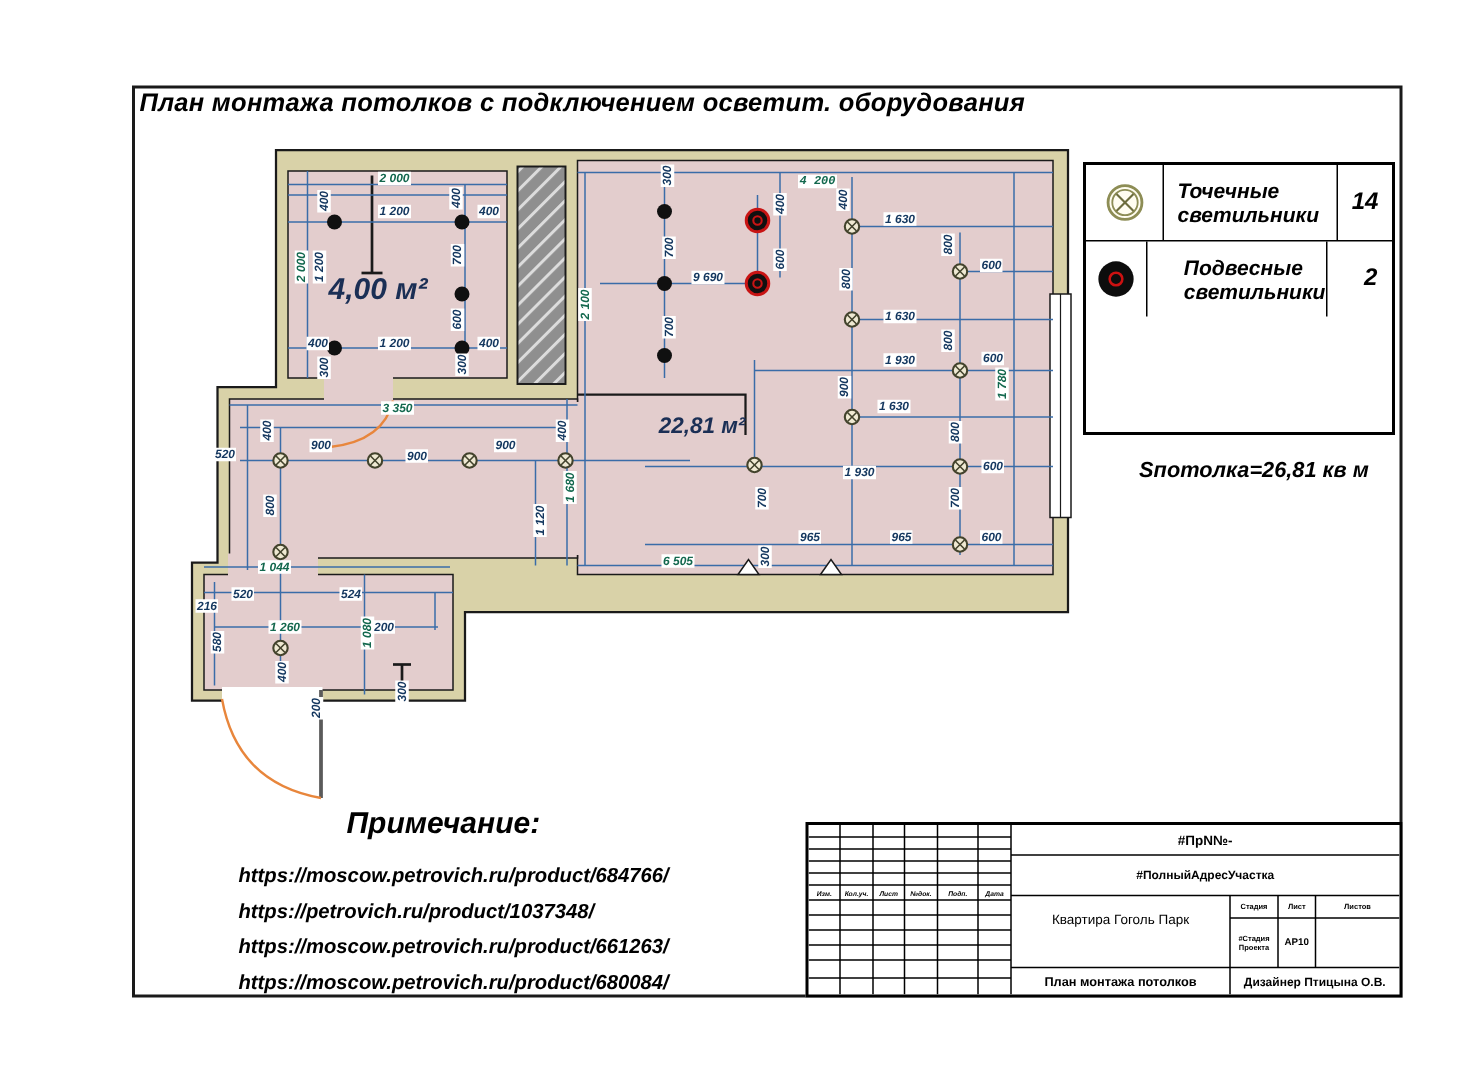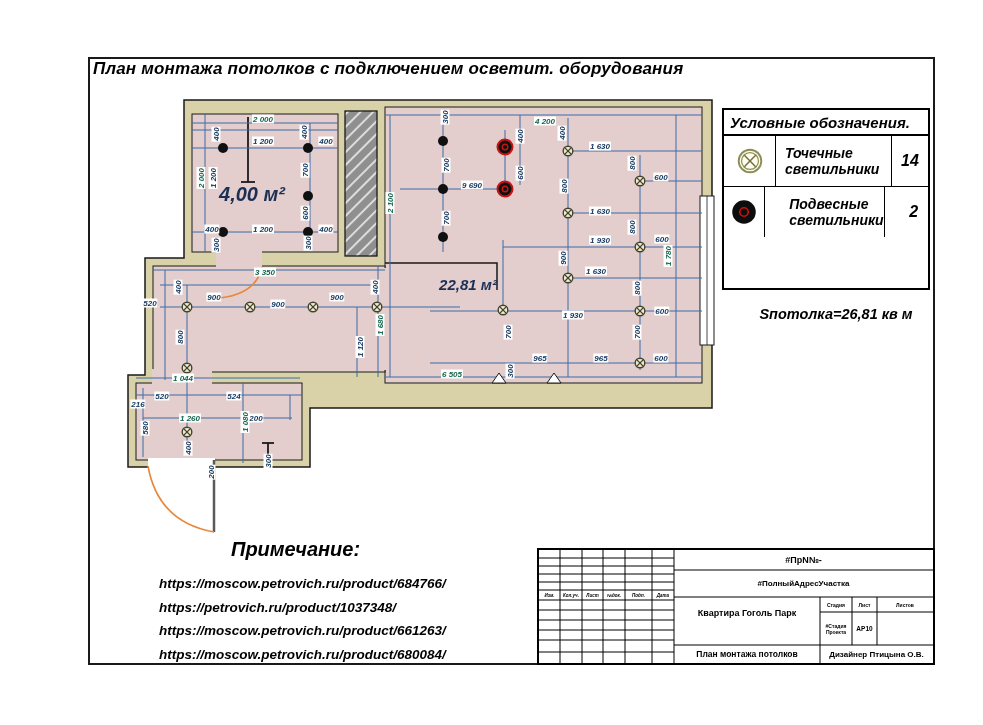--- a/index.html
+++ b/index.html
@@ -46,21 +46,21 @@
   .url { font: italic bold 13.5px "Liberation Sans", sans-serif; line-height: 23.5px; color: #000; }
 
   
   .stamp { position: absolute; left: 537px; top: 548px; width: 398px; height: 117px;
            border: 2px solid #000; background: #fff; }
   .stamp svg { position: absolute; inset: 0; }
   .st { position: absolute; display: flex; align-items: center; justify-content: center;
         text-align: center; font-family: "Liberation Sans", sans-serif; color: #000; }
   .st-doc      { left:135px; top:0;    width:259px; height:20px; font-size:9px;  font-weight:bold; }
   .st-addr     { left:135px; top:20px; width:259px; height:27px; font-size:8px;  font-weight:bold; }
-  .st-project  { left:135px; top:47px; width:146px; height:32px; font-size:9px;  font-weight:bold; }
+  .st-project  { left:135px; top:47px; width:146px; height:32px; font-size:9px;  font-weight:normal; }
   .st-stage-l  { left:281px; top:47px; width:32px;  height:15px; font-size:5px;  font-weight:bold; }
   .st-sheet-l  { left:313px; top:47px; width:25px;  height:15px; font-size:5px;  font-weight:bold; }
   .st-sheets-l { left:338px; top:47px; width:56px;  height:15px; font-size:5px;  font-weight:bold; }
   .st-stage-v  { left:281px; top:62px; width:32px;  height:33px; font-size:5px;  font-weight:bold; line-height:6px; }
   .st-sheet-v  { left:313px; top:62px; width:25px;  height:33px; font-size:6.5px;font-weight:bold; }
   .st-title    { left:135px; top:95px; width:146px; height:18px; font-size:8.5px;font-weight:bold; }
   .st-designer { left:281px; top:95px; width:113px; height:18px; font-size:8px;  font-weight:bold; }
   .st-col { position:absolute; top:40px; height:10px; display:flex; align-items:center;
             justify-content:center; font:italic bold 4.5px "Liberation Sans", sans-serif; }
 </style>
@@ -259,21 +259,21 @@
       <div class="dim dim-navy" style="left: 326px; top: 141px;">400</div>
       <div class="dim dim-green dim-vert" style="left: 201px; top: 178px;">2 000</div>
       <div class="dim dim-navy dim-vert" style="left: 213px; top: 178px;">1 200</div>
       <div class="dim dim-navy dim-vert" style="left: 305px; top: 170px;">700</div>
       <div class="dim dim-navy dim-vert" style="left: 305px; top: 213px;">600</div>
       <div class="dim dim-navy dim-vert" style="left: 308px; top: 243px;">300</div>
       <div class="dim dim-navy" style="left: 212px; top: 229px;">400</div>
       <div class="dim dim-navy" style="left: 263px; top: 229px;">1 200</div>
       <div class="dim dim-navy" style="left: 326px; top: 229px;">400</div>
       <div class="dim dim-navy dim-vert" style="left: 216px; top: 245px;">300</div>
-      <div class="dim dim-green" style="left: 545px; top: 121px;">4 200</div>
+      <div class="dim dim-green" style="left: 545px; top: 121px; font-family: Liberation Mono, monospace;">4 200</div>
       <div class="dim dim-navy dim-vert" style="left: 445px; top: 117px;">300</div>
       <div class="dim dim-navy dim-vert" style="left: 520px; top: 136px;">400</div>
       <div class="dim dim-navy dim-vert" style="left: 562px; top: 133px;">400</div>
       <div class="dim dim-navy" style="left: 600px; top: 146px;">1 630</div>
       <div class="dim dim-navy dim-vert" style="left: 446px; top: 165px;">700</div>
       <div class="dim dim-navy dim-vert" style="left: 520px; top: 173px;">600</div>
       <div class="dim dim-navy dim-vert" style="left: 564px; top: 186px;">800</div>
       <div class="dim dim-navy dim-vert" style="left: 632px; top: 163px;">800</div>
       <div class="dim dim-navy" style="left: 661px; top: 177px;">600</div>
       <div class="dim dim-navy" style="left: 472px; top: 185px;">9 690</div>
@@ -315,21 +315,20 @@
       <div class="dim dim-navy dim-vert" style="left: 145px; top: 428px;">580</div>
       <div class="dim dim-navy dim-vert" style="left: 188px; top: 448px;">400</div>
       <div class="dim dim-green dim-vert" style="left: 245px; top: 422px;">1 080</div>
       <div class="dim dim-navy dim-vert" style="left: 268px; top: 461px;">300</div>
       <div class="dim dim-navy dim-vert" style="left: 211px; top: 472px;">200</div>
       <div class="room-label" style="left: 252px; top: 194px; font-size: 20px;">4,00 м²</div>
       <div class="room-label" style="left: 468px; top: 284px; font-size: 15px;">22,81 м²</div>
     </div>
 
   <div class="legend">
-    <div class="legend-header">Условные обозначения.</div>
     <div class="legend-row">
       <div class="icon-cell">
         <svg width="32" height="32" viewBox="0 0 34 34">
           <circle cx="17" cy="17" r="12" fill="#fffdf0" stroke="#8d8d55" stroke-width="2"></circle>
           <circle cx="17" cy="17" r="9" fill="none" stroke="#8d8d55" stroke-width="1.3"></circle>
           <line x1="11" y1="11" x2="23" y2="23" stroke="#6d6d3d" stroke-width="1.5"></line>
           <line x1="23" y1="11" x2="11" y2="23" stroke="#6d6d3d" stroke-width="1.5"></line>
         </svg>
       </div>
       <div class="label-cell">Точечные светильники</div>

